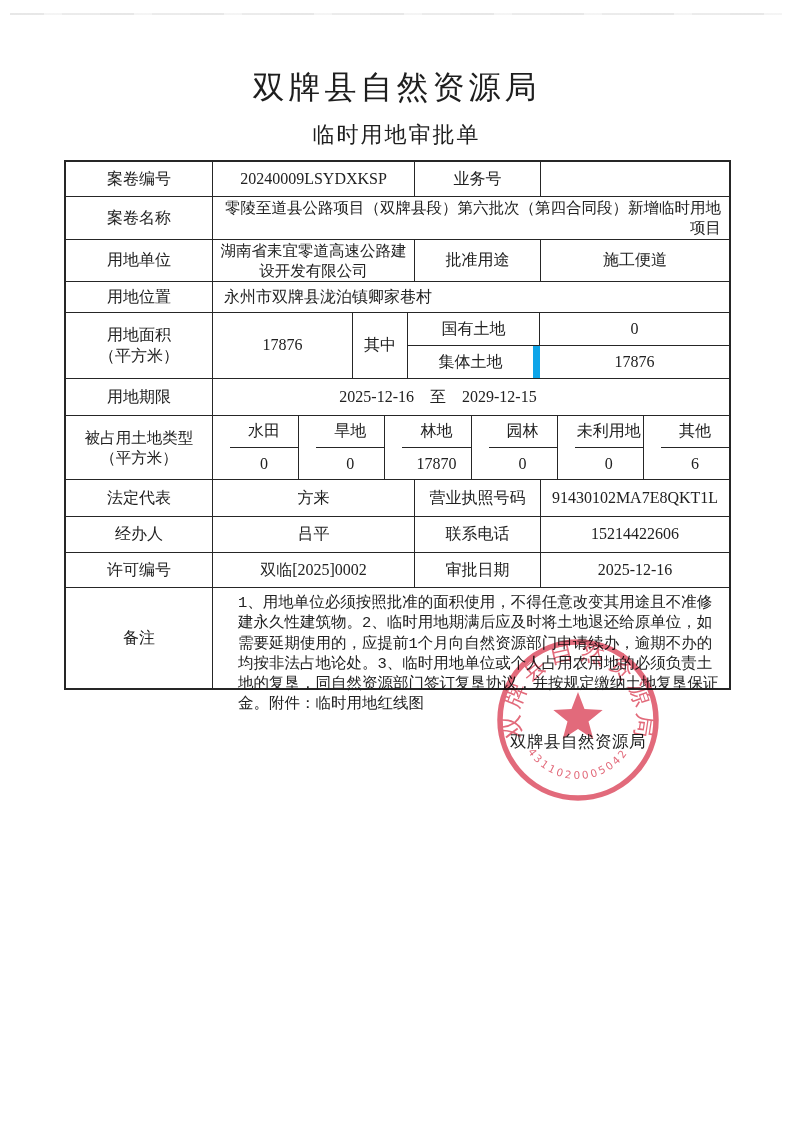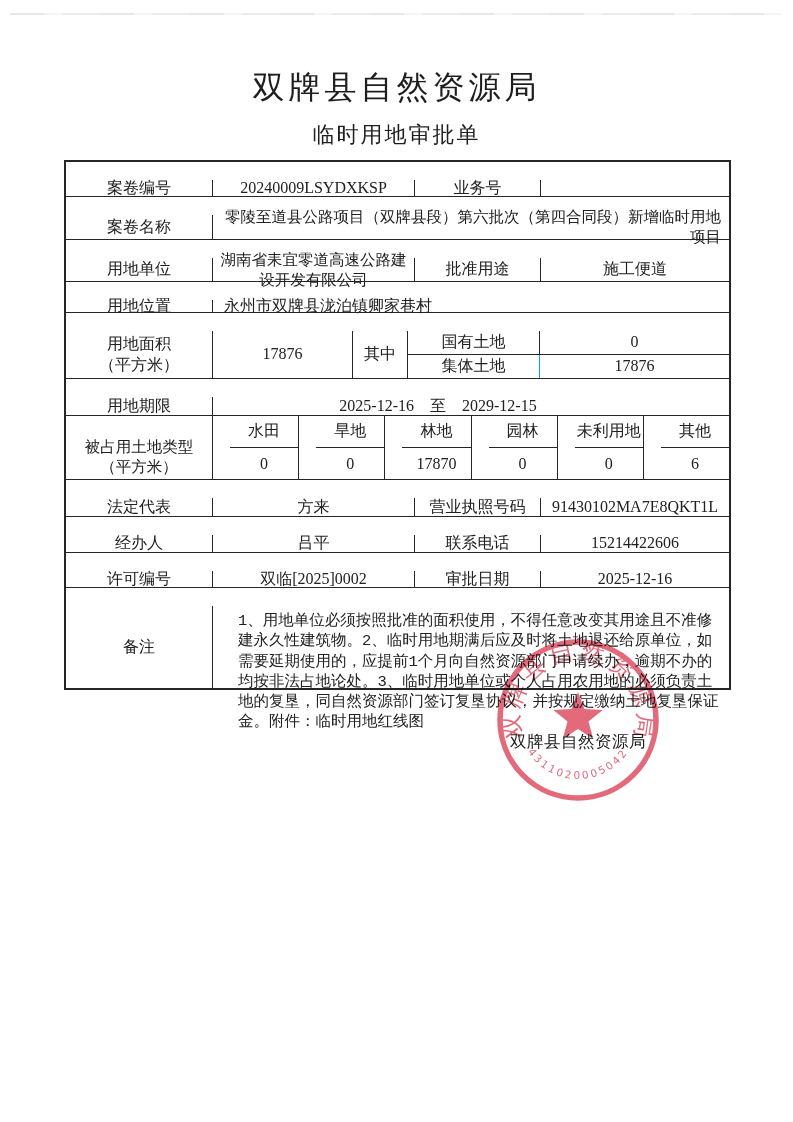--- a/index.html
+++ b/index.html
@@ -26,21 +26,21 @@
   .tbl {
     position:absolute; left:64px; top:160px; width:667px;
     border:2px solid #262626;
     font-size:16px;
   }
   .row { display:flex; border-top:1px solid #262626; }
   .row:first-child { border-top:none; }
   .cell {
     display:flex; align-items:center; justify-content:center;
     border-left:1px solid #262626;
-    padding:2px 4px; text-align:center; line-height:1.28;margin-top:18px;
+    padding:2px 4px; text-align:center; line-height:1.28;
   }
   .cell:first-child { border-left:none; }
   .lab { width:146px; flex:none; white-space:pre-line; }
   .w202 { width:202px; flex:none; }
   .w126 { width:126px; flex:none; }
   .grow { flex:1; }
   .left { justify-content:flex-start; text-align:right; padding-left:11px; padding-right:8px; }
   .stack { flex-direction:column; align-items:stretch; padding:0; }
   .subrow { display:flex; flex:1; align-items:stretch; }
   .subrow + .subrow { border-top:1px solid #262626; }
@@ -104,21 +104,21 @@
     <div class="cell lab">用地面积
 （平方米）</div>
     <div class="cell" style="width:140px; flex:none;">17876</div>
     <div class="cell" style="width:55px; flex:none;">其中</div>
     <div class="cell stack grow">
       <div class="subrow">
         <div class="subcell" style="flex:0 0 132px; border-right:1px solid #262626;">国有土地</div>
         <div class="subcell">0</div>
       </div>
       <div class="subrow">
-        <div class="subcell" style="flex:0 0 132px; border-right:1px solid #0ea5e9;">集体土地</div>
+        <div class="subcell" style="flex:0 0 132px; border-right:7px solid #0ea5e9;">集体土地</div>
         <div class="subcell">17876</div>
       </div>
     </div>
   </div>
 
   <div class="row h37">
     <div class="cell lab">用地期限</div>
     <div class="cell grow" style="justify-content:center; padding-right:70px;">2025-12-16　至　2029-12-15</div>
   </div>
 

